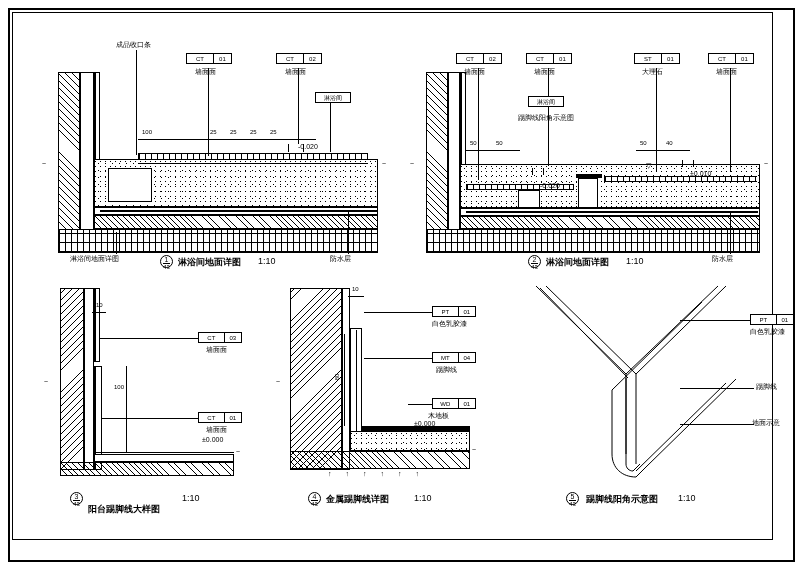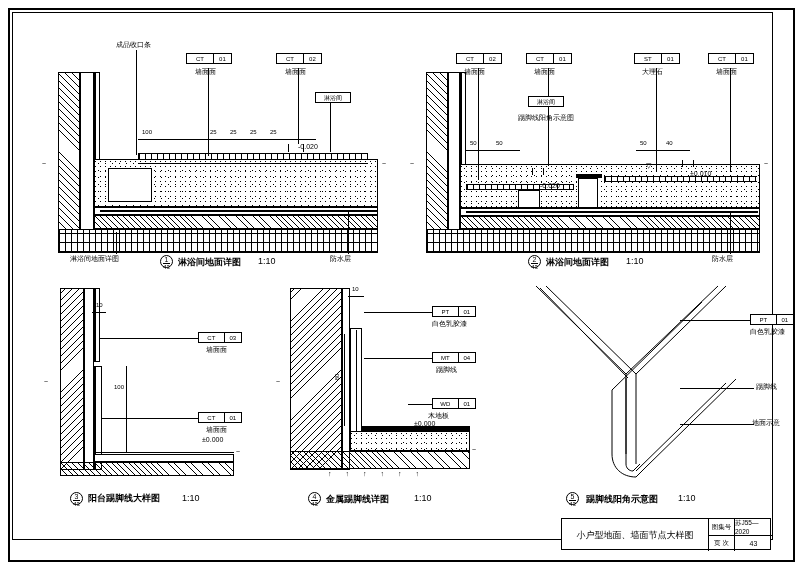--- a/index.html
+++ b/index.html
@@ -244,21 +244,21 @@
     </div>
     <div class="txt cn" style="left:176px;top:148px;">墙面面</div>
     <div class="txt" style="left:172px;top:158px;">±0.000</div>
 
     <div class="txt" style="left:14px;top:100px;">~</div>
     <div class="txt" style="left:206px;top:170px;">~</div>
 
     <div class="num-circ" style="left:40px;top:214px;">
       <span>3</span><i>43</i>
     </div>
-    <div class="ttl cn" style="left:58px;top:214px;">阳台踢脚线大样图</div>
+    <div class="ttl cn" style="left:58px;top:225px;">阳台踢脚线大样图</div>
     <div class="ttl" style="left:152px;top:215px;font-weight:normal;">1:10</div>
   </div>
 
   <div class="abs" style="left:268px;top:278px;width:250px;height:230px;">
 
     <div class="abs hatchn45" style="left:22px;top:10px;width:52px;height:182px;border:1px solid #000;box-sizing:border-box;"></div>
     <div class="abs white bord" style="left:74px;top:10px;width:8px;height:182px;"></div>
 
     <div class="abs white bord" style="left:82px;top:50px;width:12px;height:106px;"></div>
     <div class="ln v" style="left:88px;top:52px;height:102px;"></div>
@@ -340,21 +340,14 @@
     <div class="ln h" style="left:150px;top:146px;width:74px;"></div>
     <div class="txt cn" style="left:222px;top:141px;">地面示意</div>
 
     <div class="num-circ" style="left:36px;top:214px;">
       <span>5</span><i>43</i>
     </div>
     <div class="ttl cn" style="left:56px;top:215px;">踢脚线阳角示意图</div>
     <div class="ttl" style="left:148px;top:215px;font-weight:normal;">1:10</div>
   </div>
 
-  <div class="tb" style="left:561px;top:518px;width:210px;height:32px;">
-    <div class="cell" style="left:0;top:0;width:146px;height:32px;font-size:9px;">小户型地面、墙面节点大样图</div>
-    <div class="cell bl bt" style="left:146px;top:0;width:26px;height:16px;font-size:6.5px;border-top:none;">图集号</div>
-    <div class="cell bl" style="left:172px;top:0;width:38px;height:16px;font-size:6.5px;">苏J55—2020</div>
-    <div class="cell bl bt" style="left:146px;top:16px;width:26px;height:16px;font-size:6.5px;">页  次</div>
-    <div class="cell bl bt" style="left:172px;top:16px;width:38px;height:16px;font-size:7px;">43</div>
-  </div>
 
 </div>
 
 </body></html>

